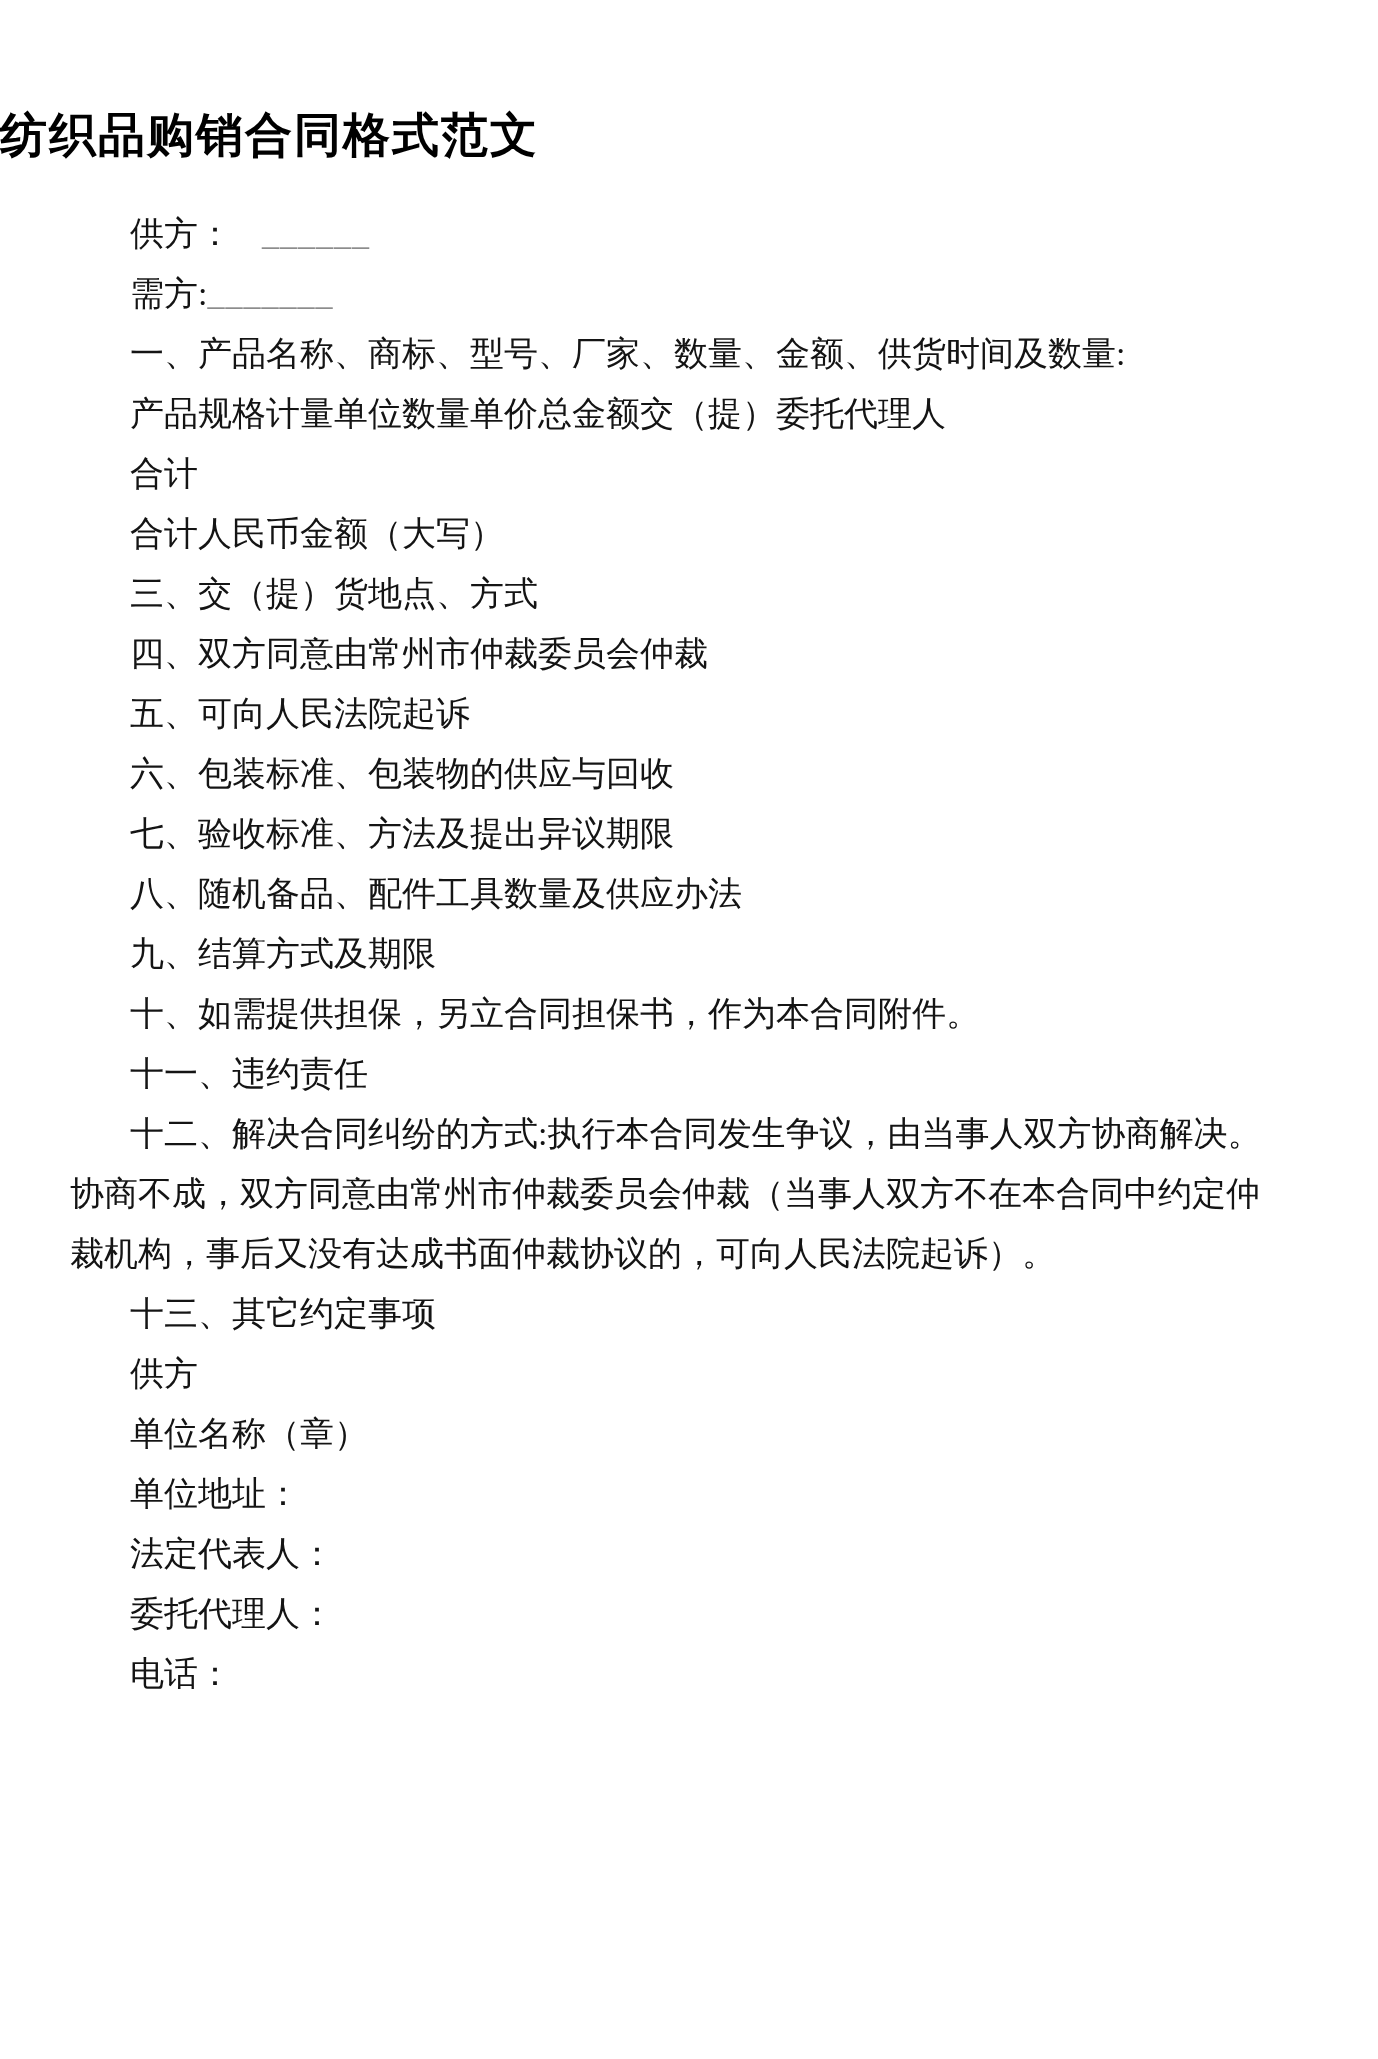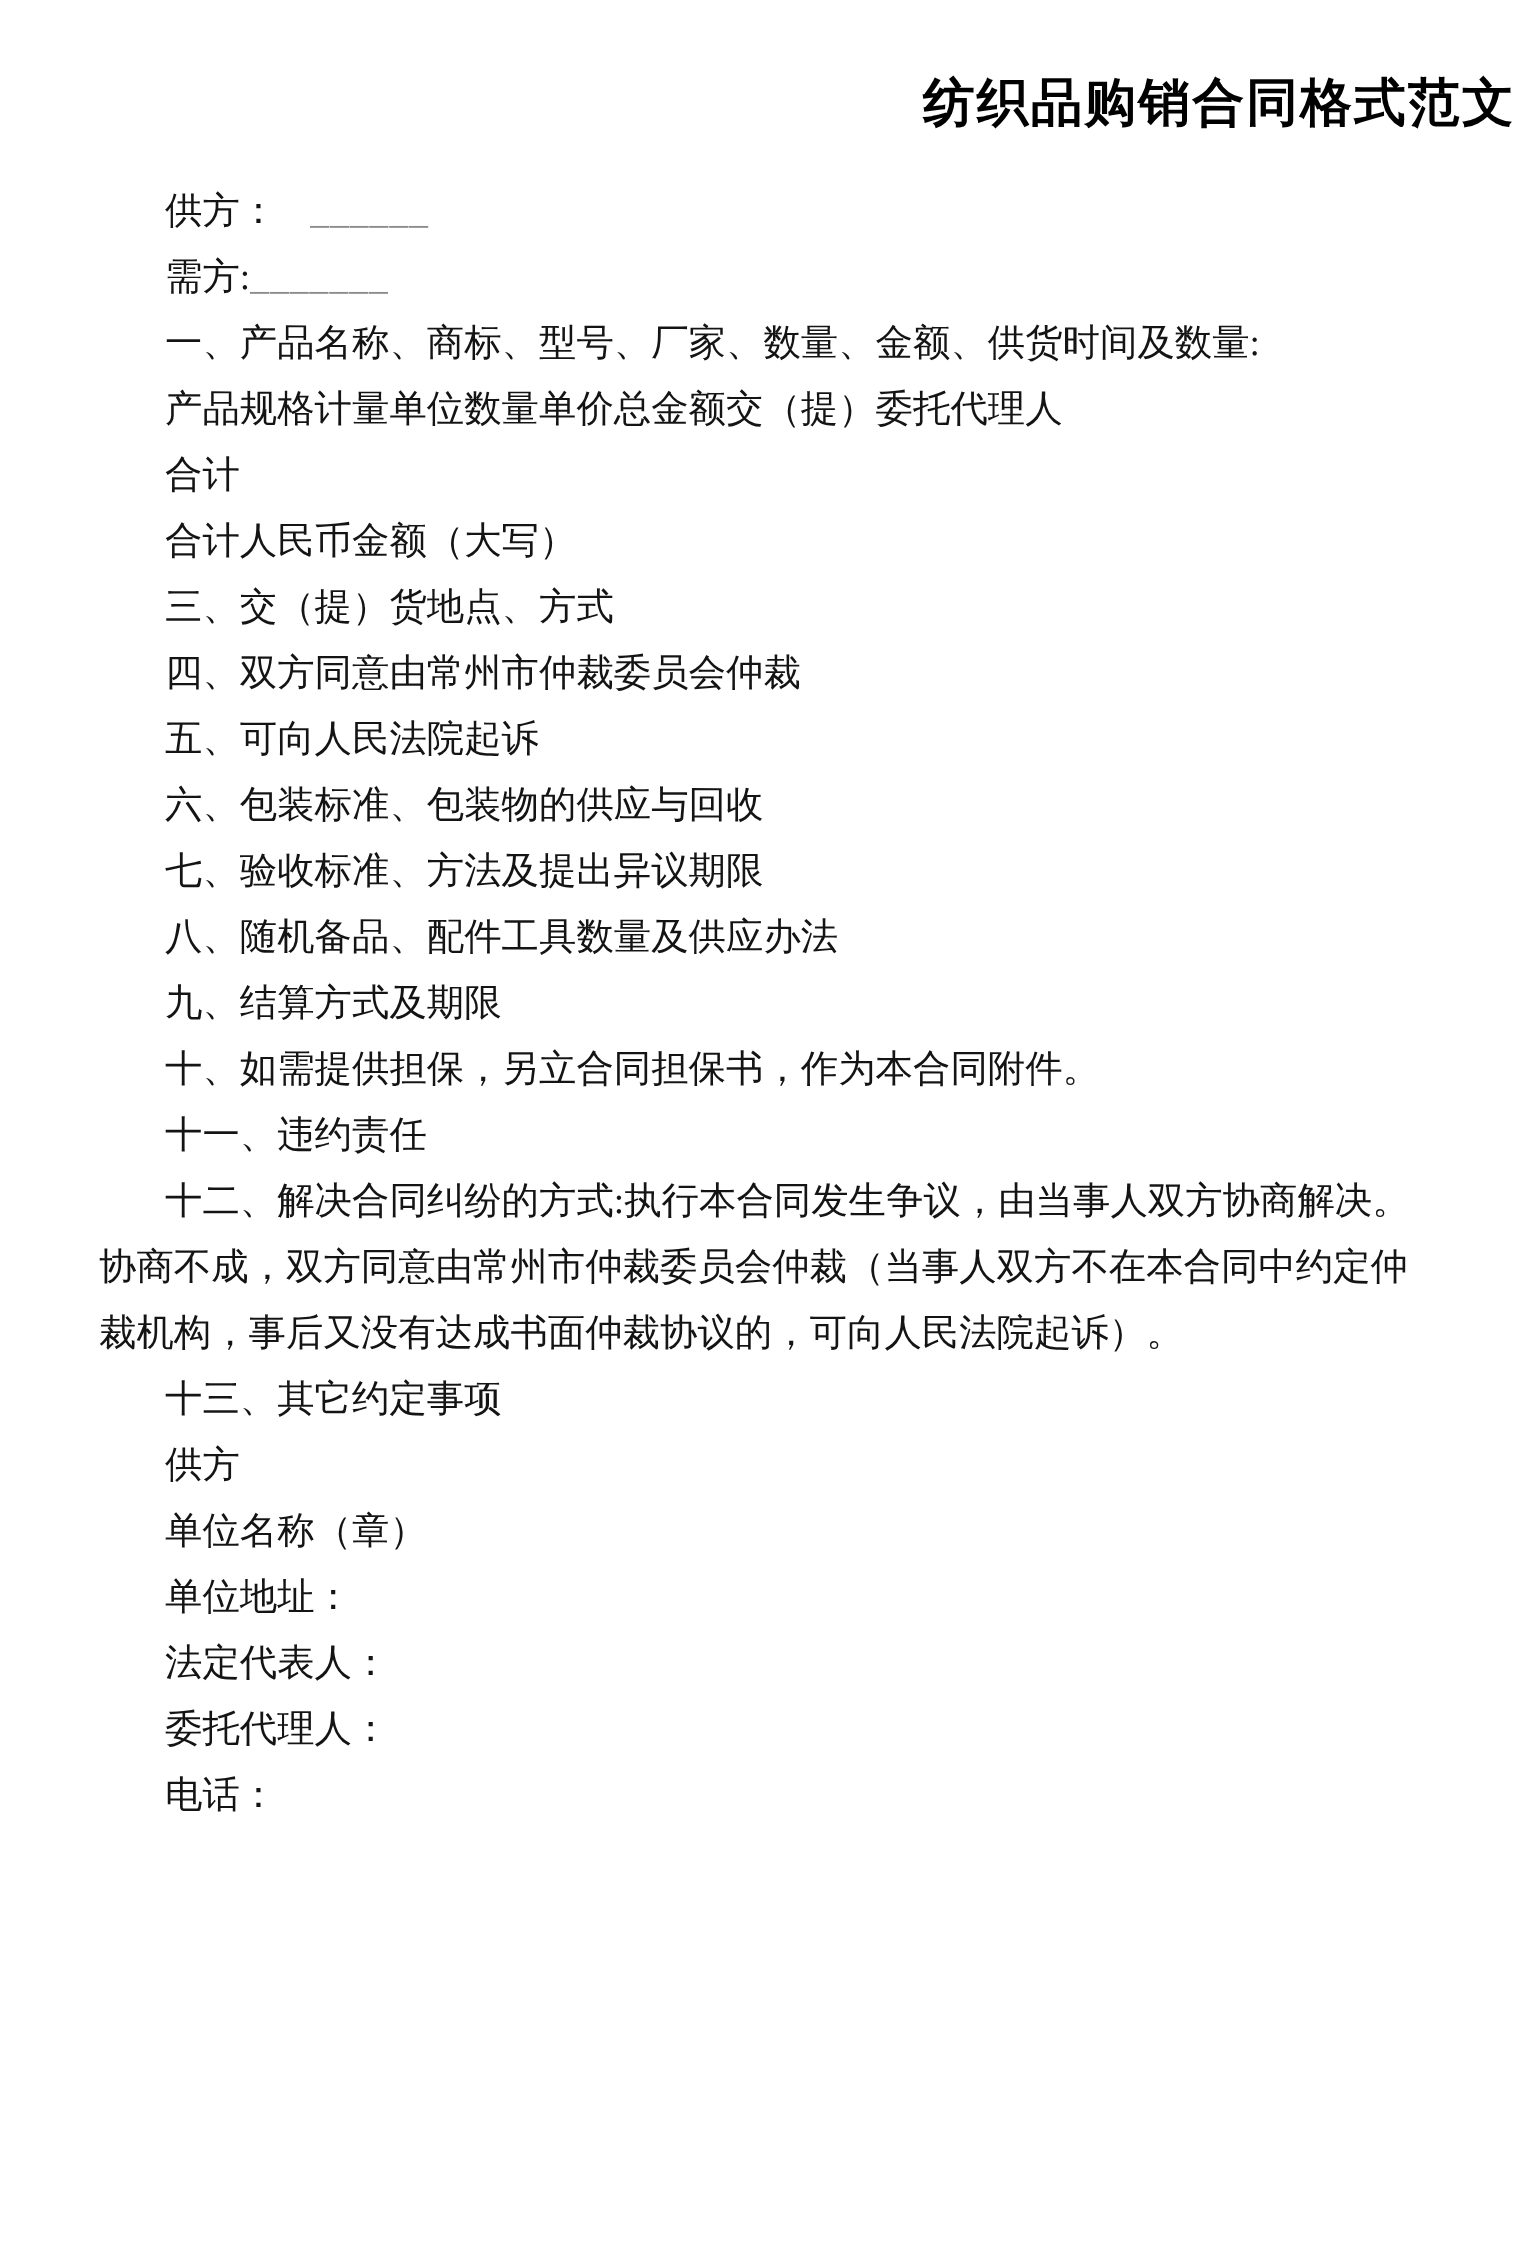--- a/index.html
+++ b/index.html
@@ -7,32 +7,32 @@
     width: 1378px;
     height: 2059px;
     background: #ffffff;
     font-family: "Liberation Serif", "DejaVu Serif", serif;
     color: #141414;
     overflow: hidden;
   }
   .page { width: 1378px; height: 2059px; background: #ffffff; }
   .title {
     margin: 0;
-    padding-top: 63px;
+    padding-top: 104px;
     height: 62px;
     line-height: 62px;
-    text-align: right;
+    text-align: left;
     font-size: 47px;
     font-weight: bold;
     color: #000000;
     letter-spacing: 2px;
   }
   .doc-body {
     margin-top: 38px;
-    padding: 0 140px 0 90px;
+    padding: 0 140px 0 70px;
     font-size: 34px;
   }
   .line {
     height: 60px;
     line-height: 60px;
     white-space: nowrap;
   }
   .indent { padding-left: 60px; }
   .blank {
     color: #8c8c8c;

